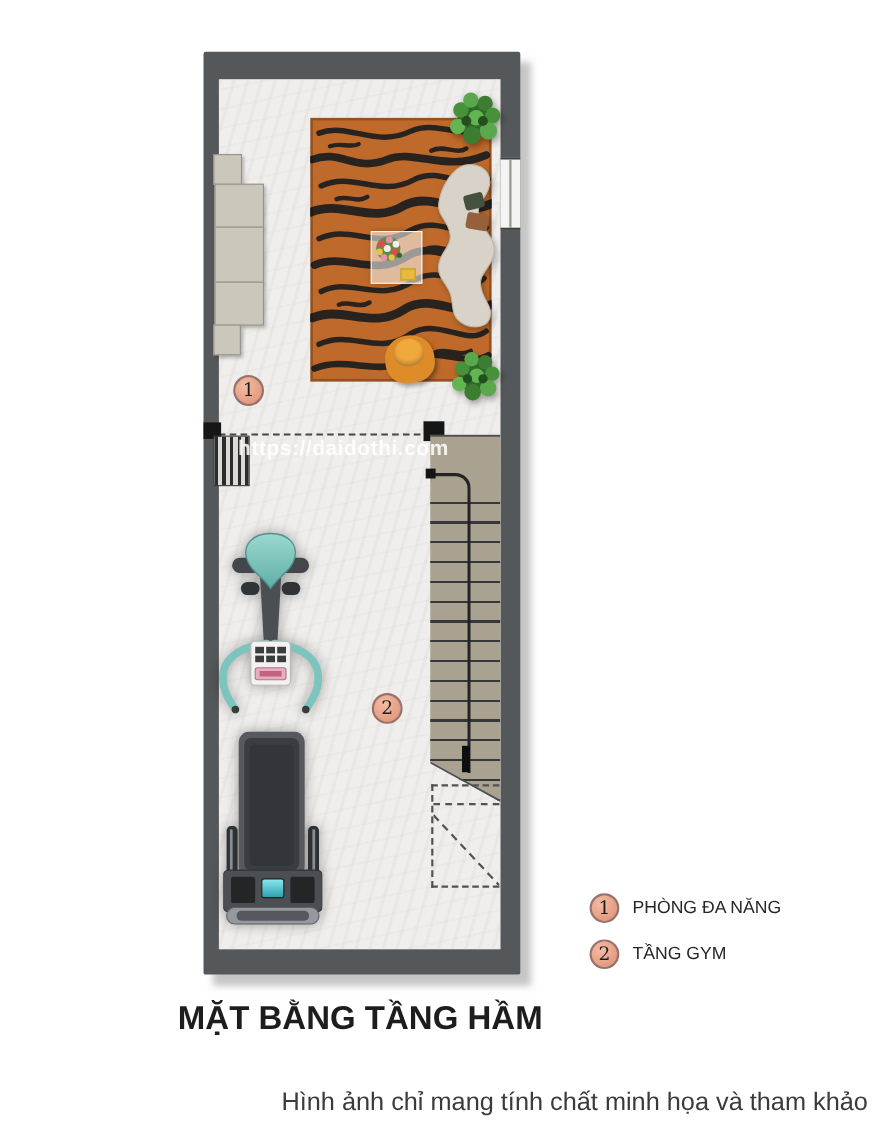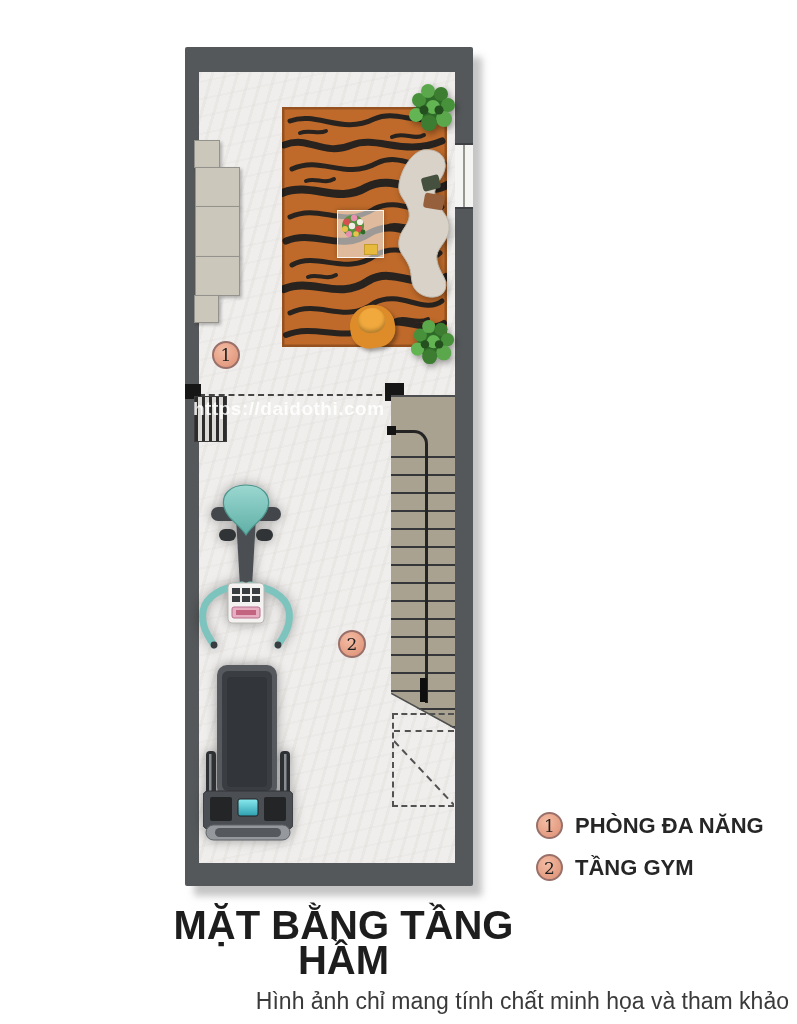--- a/index.html
+++ b/index.html
@@ -69,37 +69,37 @@
   
   .badge{position:absolute;width:28px;height:28px;border-radius:50%;
         background:radial-gradient(circle at 38% 32%,#f4bca4,#e29a7f 75%);
         border:2px solid #99706a;box-sizing:border-box;
         display:flex;align-items:center;justify-content:center;
         font-family:"DejaVu Serif",serif;font-size:17px;color:#1e1e1e;}
   .badge-1{left:27px;top:294px;}
   .badge-2{left:153px;top:583px;}
 
   
-  .watermark{position:absolute;left:8px;top:351px;width:215px;text-align:left;
+  .watermark{position:absolute;left:8px;top:351px;width:215px;text-align:right;
         color:rgba(255,255,255,.85);font-weight:700;line-height:22px;font-size:19px;
         letter-spacing:.5px;}
 
   
   .bike{position:absolute;left:13px;top:436px;width:96px;height:168px;filter:drop-shadow(0 0 6px rgba(0,0,0,.35));}
   .treadmill{position:absolute;left:18px;top:618px;width:90px;height:180px;filter:drop-shadow(0 0 6px rgba(0,0,0,.35));}
 
   
   .legend{position:absolute;left:536px;top:812px;}
   .legend-row{display:flex;align-items:center;margin-bottom:15px;}
   .legend-row .badge{position:static;flex:0 0 27px;width:27px;height:27px;}
-  .legend-label{margin-left:12px;font-size:22px;font-weight:700;color:#262626;
+  .legend-label{margin-left:12px;font-size:16px;font-weight:400;color:#262626;
         font-family:"Liberation Sans","DejaVu Sans",sans-serif;white-space:nowrap;}
 
-  .title{position:absolute;left:146px;top:908px;width:395px;text-align:center;
-        font-size:40px;font-weight:700;color:#1d1d1d;line-height:35px;
+  .title{position:absolute;left:130px;top:908px;width:395px;text-align:center;
+        font-size:30px;font-weight:700;color:#1d1d1d;line-height:35px;
         font-family:"Liberation Sans","DejaVu Sans",sans-serif;}
   .disclaimer{position:absolute;right:8px;top:988px;font-size:23px;color:#3a3a3a;
         font-family:"Liberation Sans","DejaVu Sans",sans-serif;}
 </style>
 </head>
 <body>
 
 <div class="page">
 
   <div class="plan">

